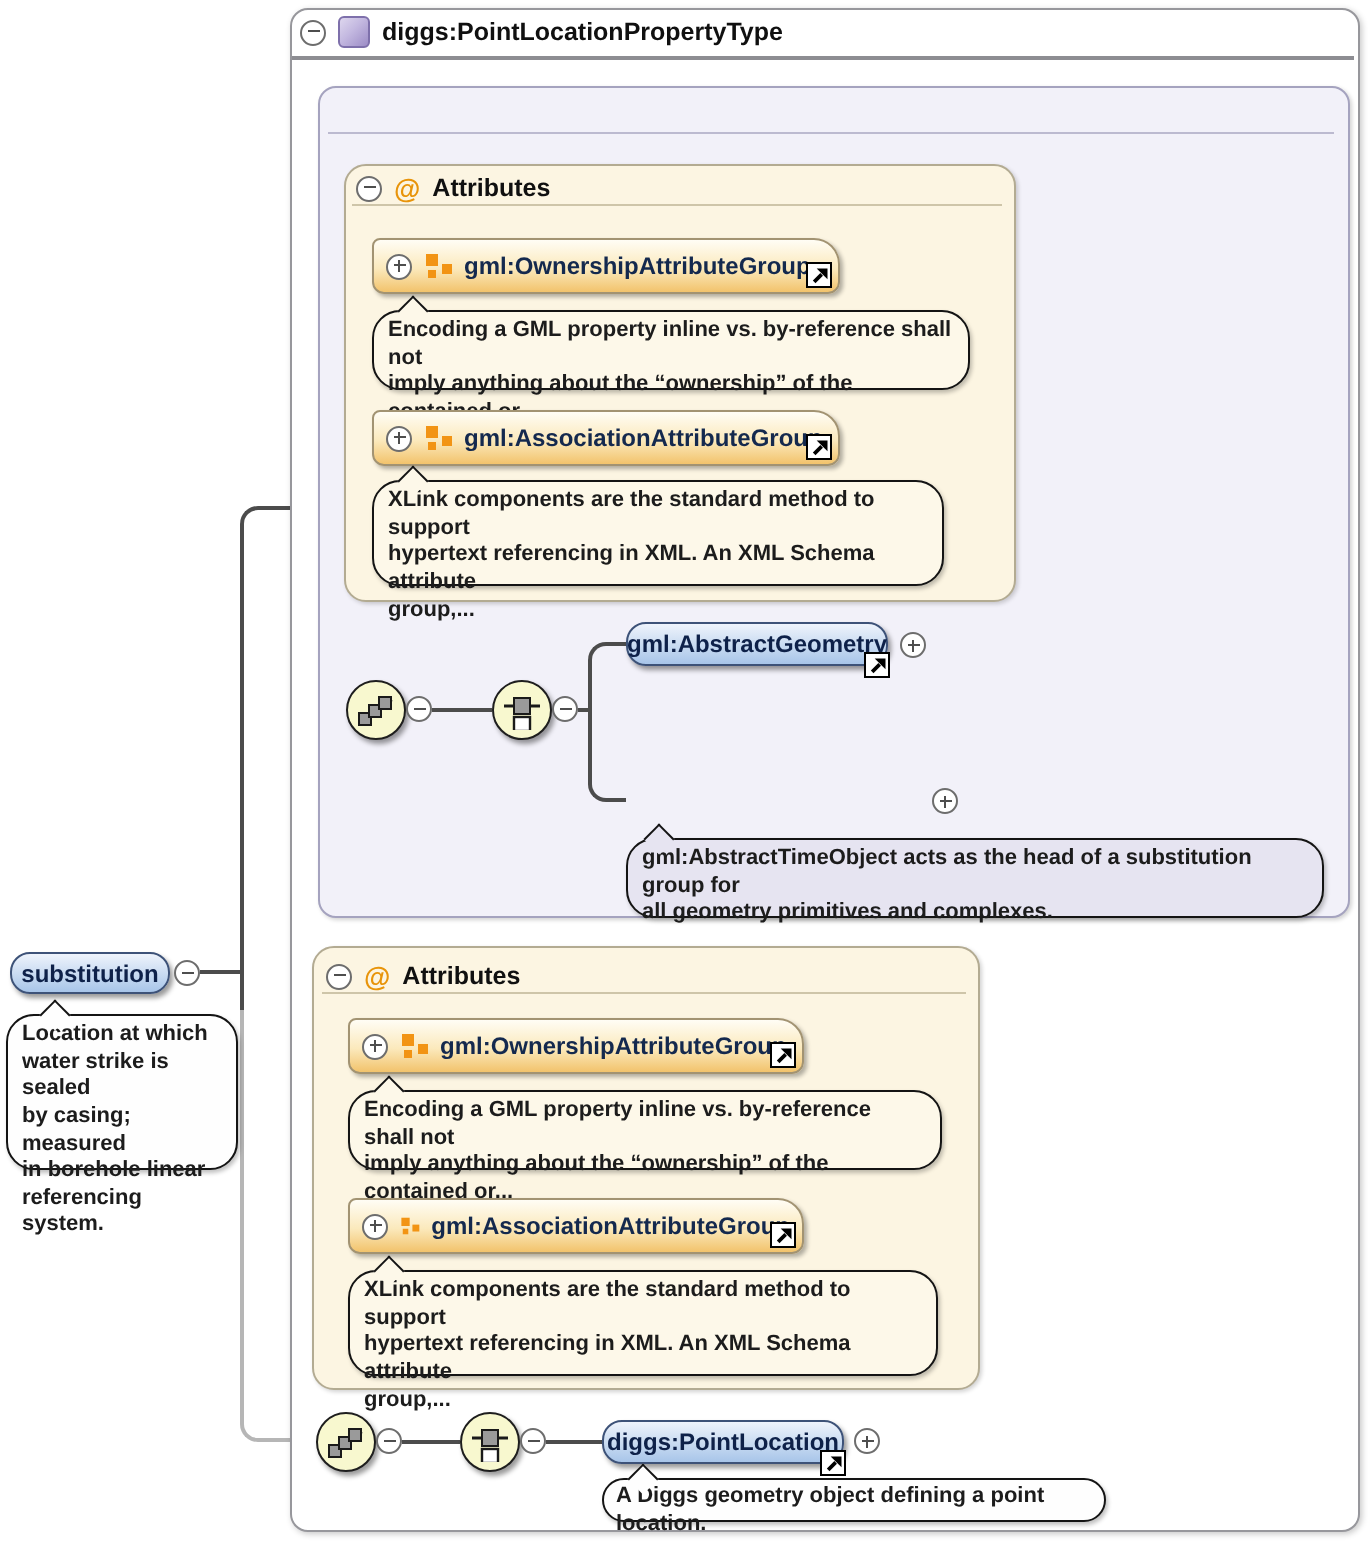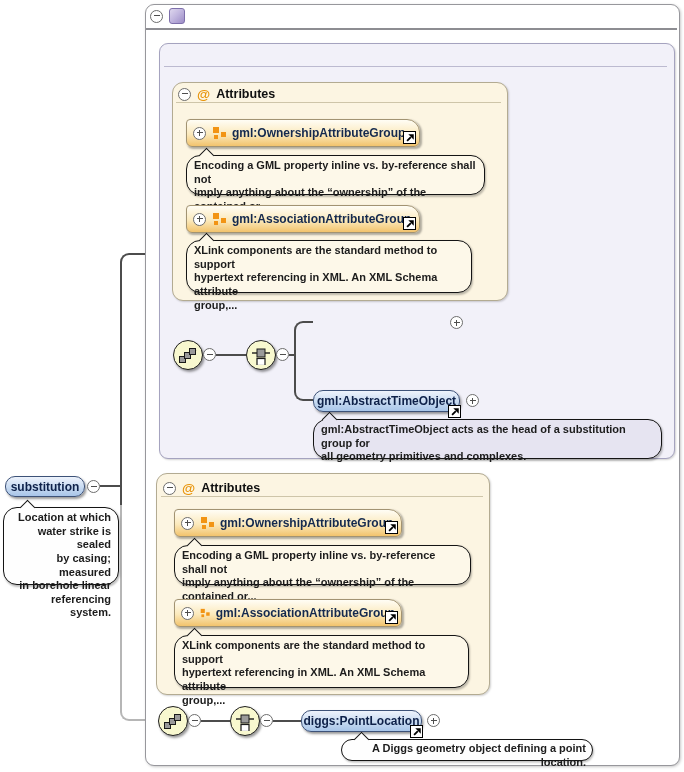--- a/index.html
+++ b/index.html
@@ -77,32 +77,32 @@
 
   
   .tip{position:absolute;border:1.4px solid #141414;border-radius:14px;box-sizing:border-box;
     font-size:11px;line-height:1.24;color:#1c1c1c;padding:3px 7px;white-space:pre-line;
     box-shadow:1px 1.5px 2px rgba(0,0,0,.25);font-weight:bold;}
   .tip::before{content:"";position:absolute;top:-6px;left:14px;width:10px;height:10px;
     background:inherit;border-left:1.4px solid #141414;border-top:1.4px solid #141414;
     transform:rotate(45deg);}
   .tip.cream{background:#fdf8e9;}
   .tip.lav{background:#e6e4f1;}
-  .tip.white{background:#fefefe;text-align:right;}
+  .tip.white{background:#fefefe;}
   .t-own1{left:186px;top:155px;width:299px;height:40px;}
   .t-assoc1{left:186px;top:240px;width:286px;height:53px;}
   .t-geo{left:313px;top:344px;width:342px;height:40px;}
   .t-geo::before{left:10px;}
   .t-time{left:313px;top:419px;width:349px;height:40px;}
   .t-time::before{left:10px;}
   .t-own2{left:174px;top:545px;width:297px;height:40px;}
   .t-assoc2{left:174px;top:635px;width:295px;height:53px;}
   .t-seal{left:3px;top:507px;width:116px;height:78px;}
   .t-seal::before{left:18px;}
-  .t-pl{left:301px;top:739px;width:252px;height:22px;padding:2px 6px;margin-left:40px;}
+  .t-pl{left:301px;top:739px;width:252px;height:22px;padding:2px 6px;}
 
   
   .line{position:absolute;background:#4c4c4c;}
   .line.light{background:#b6b6b6;}
   .lh{height:2px;} .lv{width:2px;}
   .corner{position:absolute;box-sizing:border-box;}
   .corner-top-left{border-left:2px solid #4c4c4c;border-top:2px solid #4c4c4c;border-top-left-radius:9px;}
   .corner-bottom-left{border-left:2px solid #b6b6b6;border-bottom:2px solid #b6b6b6;border-bottom-left-radius:9px;}
   .branch-top{border-left:2px solid #4c4c4c;border-top:2px solid #4c4c4c;border-top-left-radius:9px;}
   .branch-bottom{border-left:2px solid #4c4c4c;border-bottom:2px solid #4c4c4c;border-bottom-left-radius:9px;}
@@ -115,20 +115,21 @@
   <div class="line lh" style="left:100px;top:485px;width:21px;"></div>
   <div class="corner corner-top-left" style="left:120px;top:253px;width:39px;height:12px;"></div>
   <div class="line lv" style="left:120px;top:263px;height:242px;"></div>
   <div class="line lv light" style="left:120px;top:505px;height:200px;"></div>
   <div class="corner corner-bottom-left" style="left:120px;top:703px;width:38px;height:18px;"></div>
 
   <div class="outer-box"></div>
   <div class="hdr-row" style="left:150px;top:8px;">
     <span class="toggle inline"></span>
     <span class="type-icon"></span>
+    <span class="hdr-label">diggs:PointLocationPropertyType</span>
   </div>
   <div class="sep sep1"></div>
 
   <div class="domainset-box"></div>
   <div class="sep sep2"></div>
 
   <div class="attrs-box attrs1"></div>
   <div class="hdr-row" style="left:178px;top:86px;">
     <span class="toggle inline"></span>
     <span class="at-icon">@</span>
@@ -188,31 +189,31 @@
       <line x1="1" y1="8" x2="19" y2="8" stroke="#1a1a1a" stroke-width="1.4"></line>
       <rect x="6" y="4" width="8" height="8" fill="#9a9a9a" stroke="#1a1a1a" stroke-width="1"></rect>
       <rect x="6" y="13.5" width="8" height="7" fill="#ffffff" stroke="#1a1a1a" stroke-width="1.2"></rect>
     </svg>
   </div>
   <div class="toggle" style="left:276px;top:348px;"></div>
   <div class="line lh" style="left:289px;top:354px;width:7px;"></div>
   <div class="corner branch-top" style="left:294px;top:321px;width:19px;height:34px;"></div>
   <div class="corner branch-bottom" style="left:294px;top:355px;width:19px;height:46px;"></div>
 
+  <div class="pill p-geo">
+    <span class="pill-label">gml:AbstractGeometry</span>
+    <span class="link-icon">
+      <svg width="10" height="10" viewBox="0 0 12 12">
+          <polygon points="4,1.5 10.5,1.5 10.5,8" fill="#000"></polygon>
+          <line x1="2.5" y1="9.5" x2="7" y2="5" stroke="#000" stroke-width="2.2"></line>
+        </svg>
+    </span>
+  </div>
   <div class="toggle plus" style="left:450px;top:316px;"></div>
 
-  <div class="pill p-time">
-    <span class="pill-label">gml:AbstractTimeObject</span>
-    <span class="link-icon">
-      <svg width="10" height="10" viewBox="0 0 12 12">
-          <polygon points="4,1.5 10.5,1.5 10.5,8" fill="#000"></polygon>
-          <line x1="2.5" y1="9.5" x2="7" y2="5" stroke="#000" stroke-width="2.2"></line>
-        </svg>
-    </span>
-  </div>
   <div class="toggle plus" style="left:466px;top:394px;"></div>
   <div class="tip lav t-time">gml:AbstractTimeObject acts as the head of a substitution group for
 all geometry primitives and complexes.</div>
 
   <div class="attrs-box attrs2"></div>
   <div class="hdr-row" style="left:163px;top:480px;">
     <span class="toggle inline"></span>
     <span class="at-icon">@</span>
     <span class="hdr-label">Attributes</span>
   </div>

